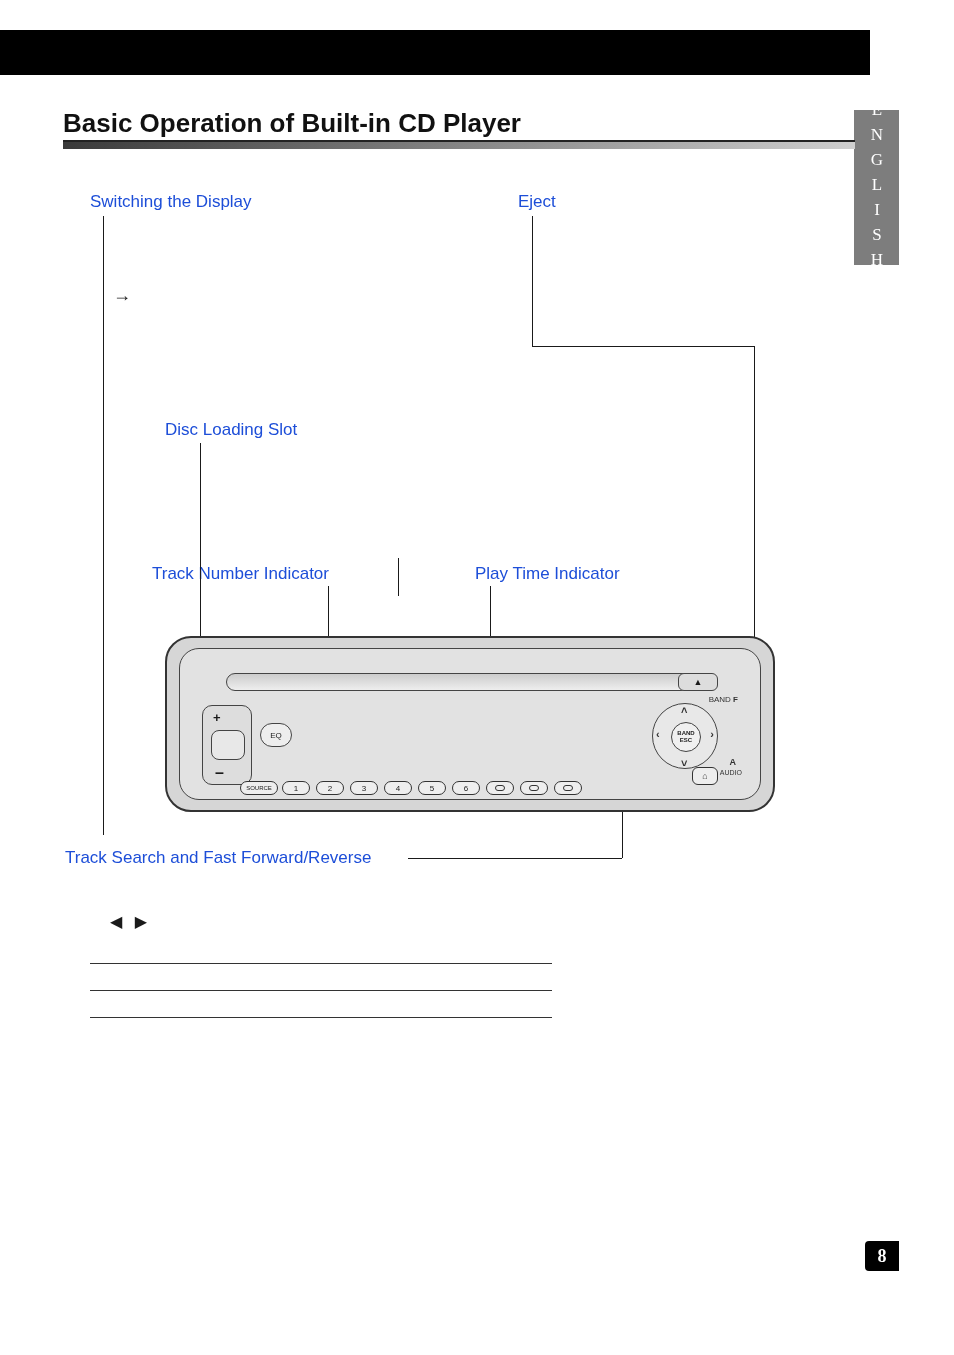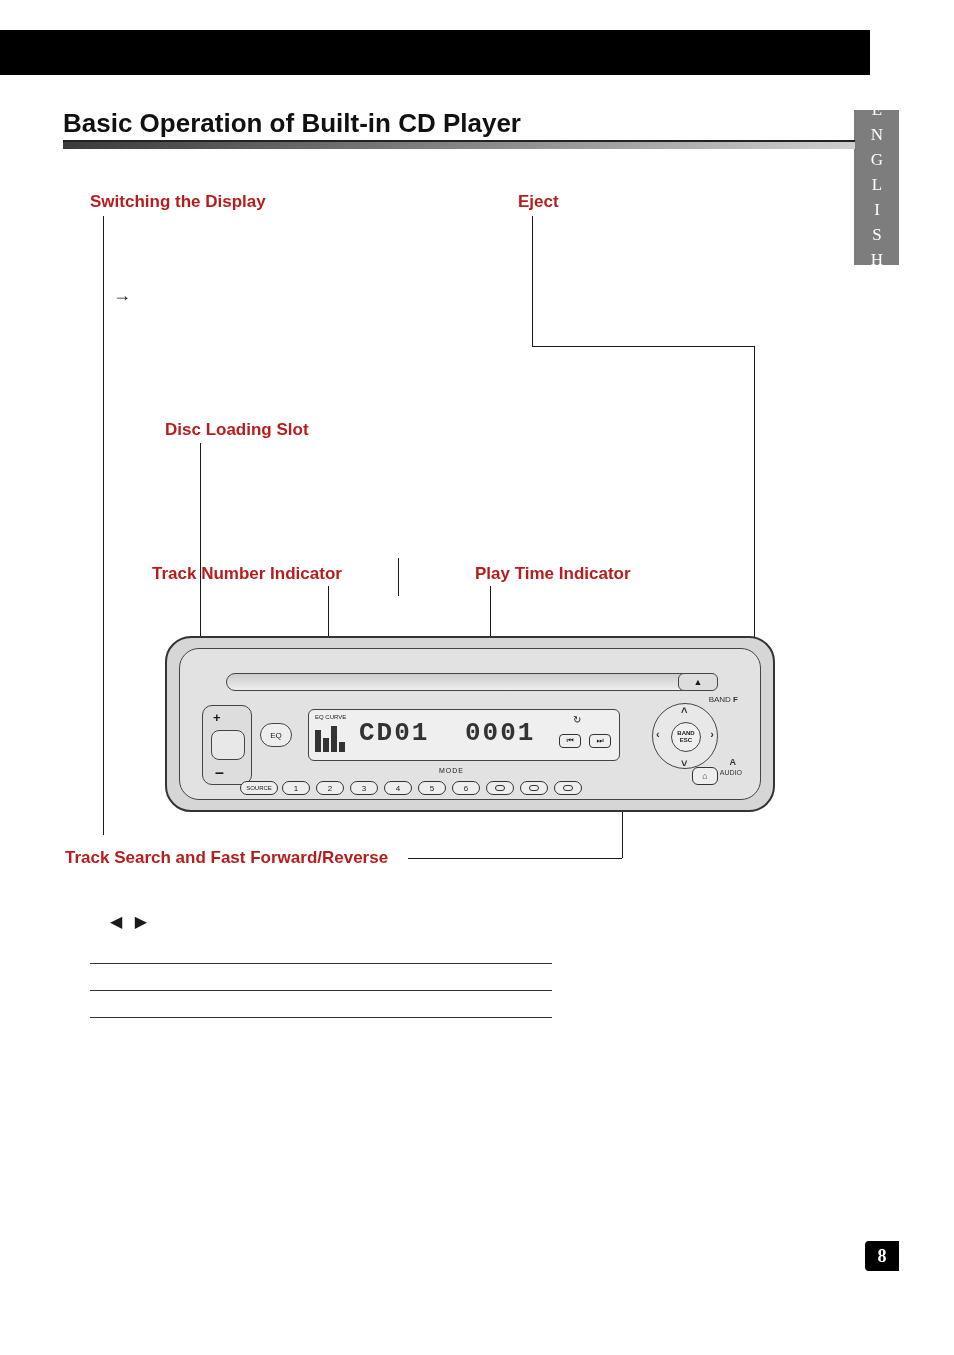--- a/index.html
+++ b/index.html
@@ -12,21 +12,21 @@
   
   .lang-tab { position: absolute; right: 55px; top: 110px; width: 45px; height: 155px; background: #7d7d7d; color: #fff; writing-mode: vertical-rl; text-orientation: upright; font-family: Georgia, 'Times New Roman', serif; font-size: 17px; letter-spacing: 6px; display: flex; align-items: center; justify-content: center; font-weight: 500; }
 
   
   .section-title { position: absolute; left: 63px; top: 108px; font-size: 26px; font-weight: bold; font-family: Arial, sans-serif; color: #111; }
   .section-title-wrap { position: absolute; left: 63px; top: 140px; width: 792px; }
   .title-underline-dark { height: 2px; background: #222; width: 792px; }
   .title-underline-grad { height: 7px; background: linear-gradient(to right, #3a3a3a 0%, #cfcfcf 100%); width: 792px; }
 
   
-  .lbl { position: absolute; font-size: 17px; font-weight: bold; color: #b91c1c; }
+  .lbl { position: absolute; font-size: 17px; font-weight: normal; color: #1d4ed8; }
   .lbl-switch { left: 90px; top: 192px; }
   .lbl-eject { left: 518px; top: 192px; }
   .lbl-disc { left: 165px; top: 420px; }
   .lbl-track { left: 152px; top: 564px; text-align: center; }
   .lbl-play { left: 475px; top: 564px; }
   .lbl-search { left: 65px; top: 848px; font-size: 17px; }
 
   
   .arr-right { position: absolute; left: 113px; top: 285px; font-size: 18px; }
 
@@ -152,35 +152,20 @@
       <div class="audio-label">AUDIO</div>
 
       <div class="vol">
         <div class="vol-plus">+</div>
         <div class="vol-knob"></div>
         <div class="vol-minus">–</div>
       </div>
 
       <div class="eq-btn">EQ</div>
 
-      <div class="lcd">
-        <div class="lcd-eq">EQ CURVE</div>
-        <div class="lcd-bars">
-          <div class="bar" style="left:0; height:22px;"></div>
-          <div class="bar" style="left:8px; height:14px;"></div>
-          <div class="bar" style="left:16px; height:26px;"></div>
-          <div class="bar" style="left:24px; height:10px;"></div>
-        </div>
-        <div class="lcd-cd">CD01</div>
-        <div class="lcd-time">0001</div>
-        <div class="lcd-loop">↻</div>
-        <div class="lcd-prev">⏮</div>
-        <div class="lcd-next">⏭</div>
-        <div class="lcd-mode">MODE</div>
-      </div>
 
       <div class="dpad">
         <div class="dpad-ar dpad-up">˄</div>
         <div class="dpad-ar dpad-dn">˅</div>
         <div class="dpad-ar dpad-l">‹</div>
         <div class="dpad-ar dpad-r">›</div>
         <div class="dpad-center">
           <span>BAND</span>
           <span>ESC</span>
         </div>

